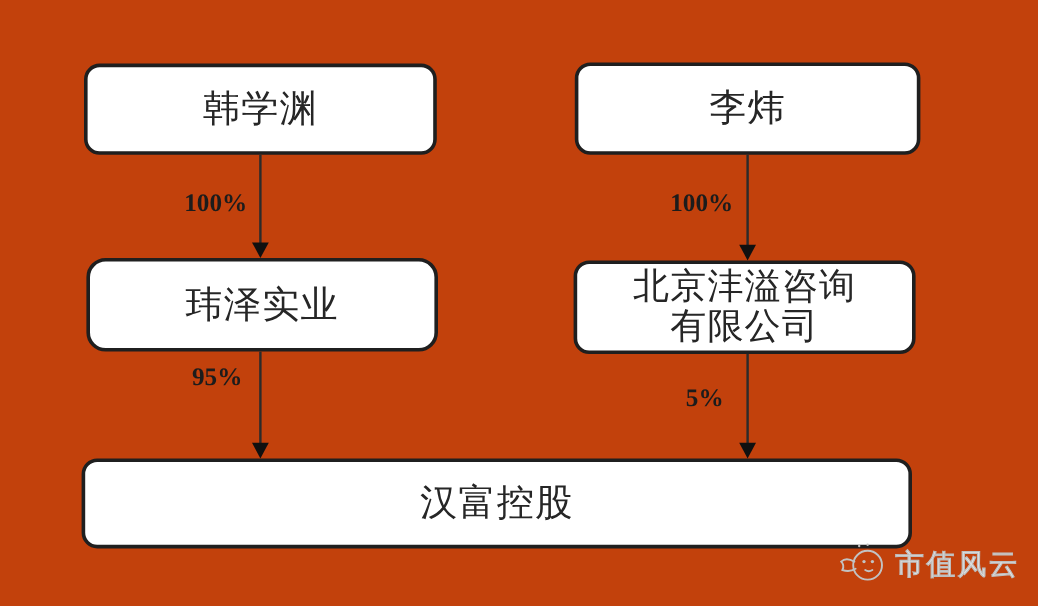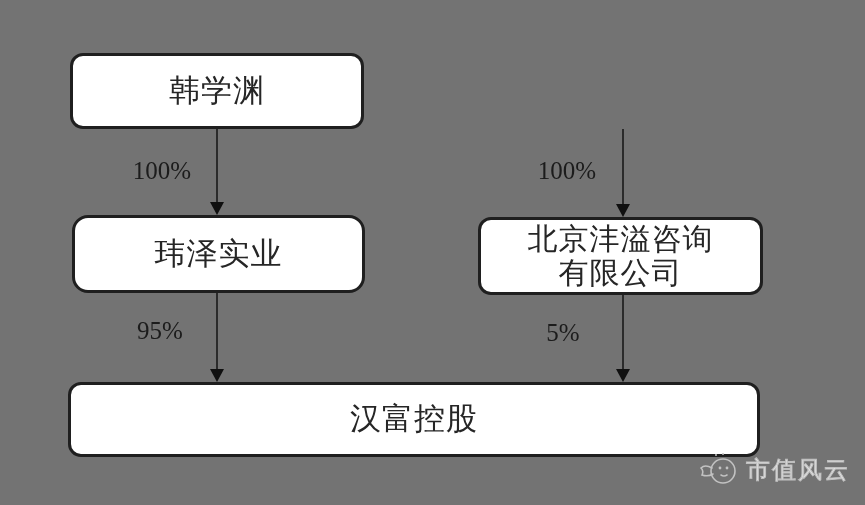--- a/index.html
+++ b/index.html
@@ -5,21 +5,21 @@
   html, body {
     margin: 0;
     padding: 0;
     background: #ffffff;
     font-family: "Liberation Serif", "DejaVu Serif", serif;
   }
   .stage {
     position: relative;
     width: 865px;
     height: 505px;
-    background: #737373;
+    background: #c2410c;
     overflow: hidden;
   }
   .node {
     position: absolute;
     box-sizing: border-box;
     background: #ffffff;
     border: 3px solid #1f1f1f;
     border-radius: 13px;
     display: flex;
     align-items: center;
@@ -56,27 +56,28 @@
   .line-a2 { left: 622px; top: 129px; height: 77px; }
   .head-a2 { left: 616px; top: 204px; }
   .line-a3 { left: 216px; top: 293px; height: 78px; }
   .head-a3 { left: 210px; top: 369px; }
   .line-a4 { left: 622px; top: 295px; height: 76px; }
   .head-a4 { left: 616px; top: 369px; }
 
   .edge-label {
     position: absolute;
     color: #1c1c1c;
-    font-size: 25px;
-    text-align: center;
+    font-size: 21px;
+    text-align: right;
     font-family: "Liberation Serif", "DejaVu Serif", serif;
+    font-weight: bold;
   }
   .label-e1 { left: 118px; top: 157px; width: 88px; }
   .label-e2 { left: 523px; top: 157px; width: 88px; }
-  .label-e3 { left: 118px; top: 317px; width: 84px; }
+  .label-e3 { left: 118px; top: 302px; width: 84px; }
   .label-e4 { left: 523px; top: 319px; width: 80px; }
 
   .watermark {
     position: absolute;
     left: 696px;
     top: 446px;
     display: flex;
     align-items: center;
     z-index: 5;
   }
@@ -93,20 +94,23 @@
 </style>
 </head>
 <body>
 
 <div class="stage">
 
   <div class="node node-han">
     <span>韩学渊</span>
   </div>
 
+  <div class="node node-li">
+    <span>李炜</span>
+  </div>
 
   <div class="node node-weize">
     <span>玮泽实业</span>
   </div>
 
   <div class="node node-hanfu">
     <span>汉富控股</span>
   </div>
 
   <div class="node node-fengyi">

